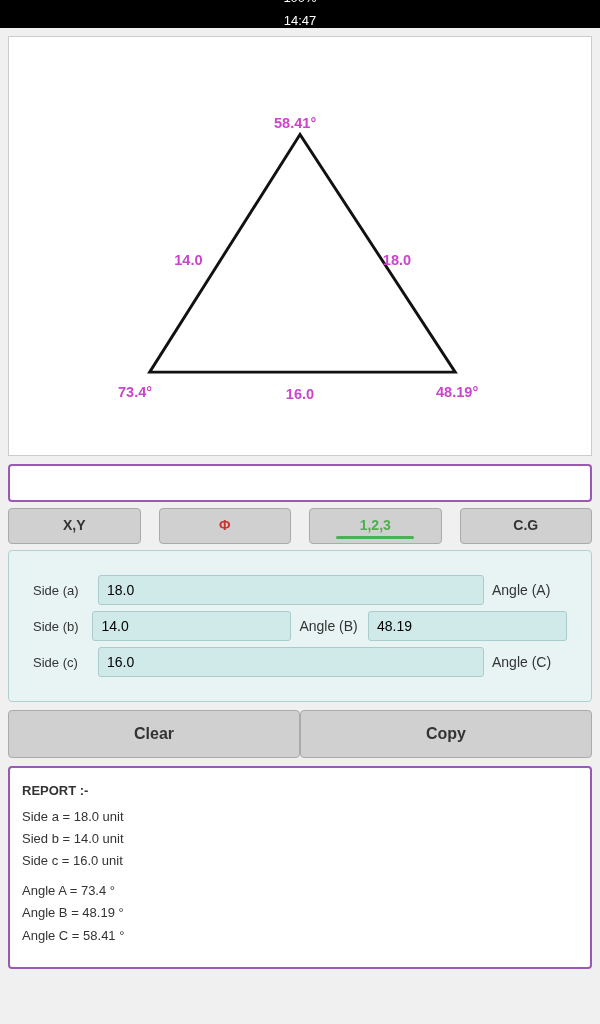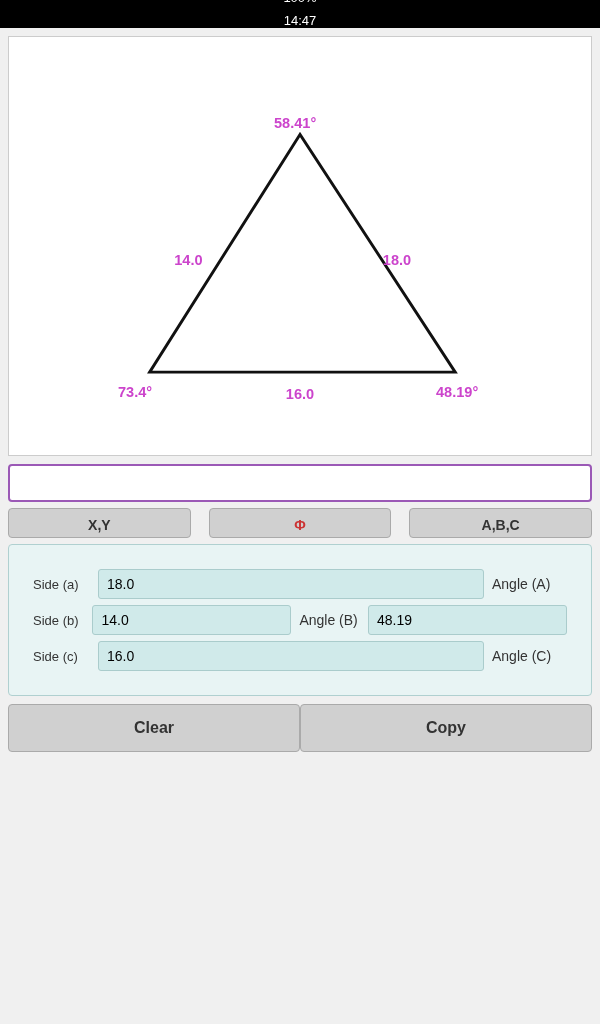--- a/index.html
+++ b/index.html
@@ -246,22 +246,25 @@
 
   <div class="input-bar"></div>
 
   <div class="tabs">
     <div class="tab">
       <span>X,Y</span>
     </div>
     <div class="tab">
       <span style="color:#cc3333;">Φ</span>
     </div>
+    <div class="tab active-green">
+      <span>1,2,3</span>
+    </div>
     <div class="tab">
-      <span>A,B,C</span>
+      <span>C.G</span>
     </div>
   </div>
 
   <div class="fields-grid">
 
     <div class="field-row">
       <span class="field-label">Side (a)</span>
       <input class="field-input" value="18.0" style="">
       <span class="angle-label">Angle (A)</span>
     </div>
@@ -279,14 +282,27 @@
       <span class="angle-label">Angle (C)</span>
     </div>
   </div>
 
 
   <div class="action-row">
     <button class="action-btn">Clear</button>
     <button class="action-btn">Copy</button>
   </div>
 
+  <div class="report-box">
+    <div class="report-title">REPORT :-</div>
+    <div class="report-section">
+      <div>Side a = 18.0 unit</div>
+      <div>Sied b = 14.0 unit</div>
+      <div>Side c = 16.0 unit</div>
+    </div>
+    <div class="report-section">
+      <div>Angle A = 73.4 °</div>
+      <div>Angle B = 48.19 °</div>
+      <div>Angle C = 58.41 °</div>
+    </div>
+  </div>
 
 </div>
 
 </body></html>

